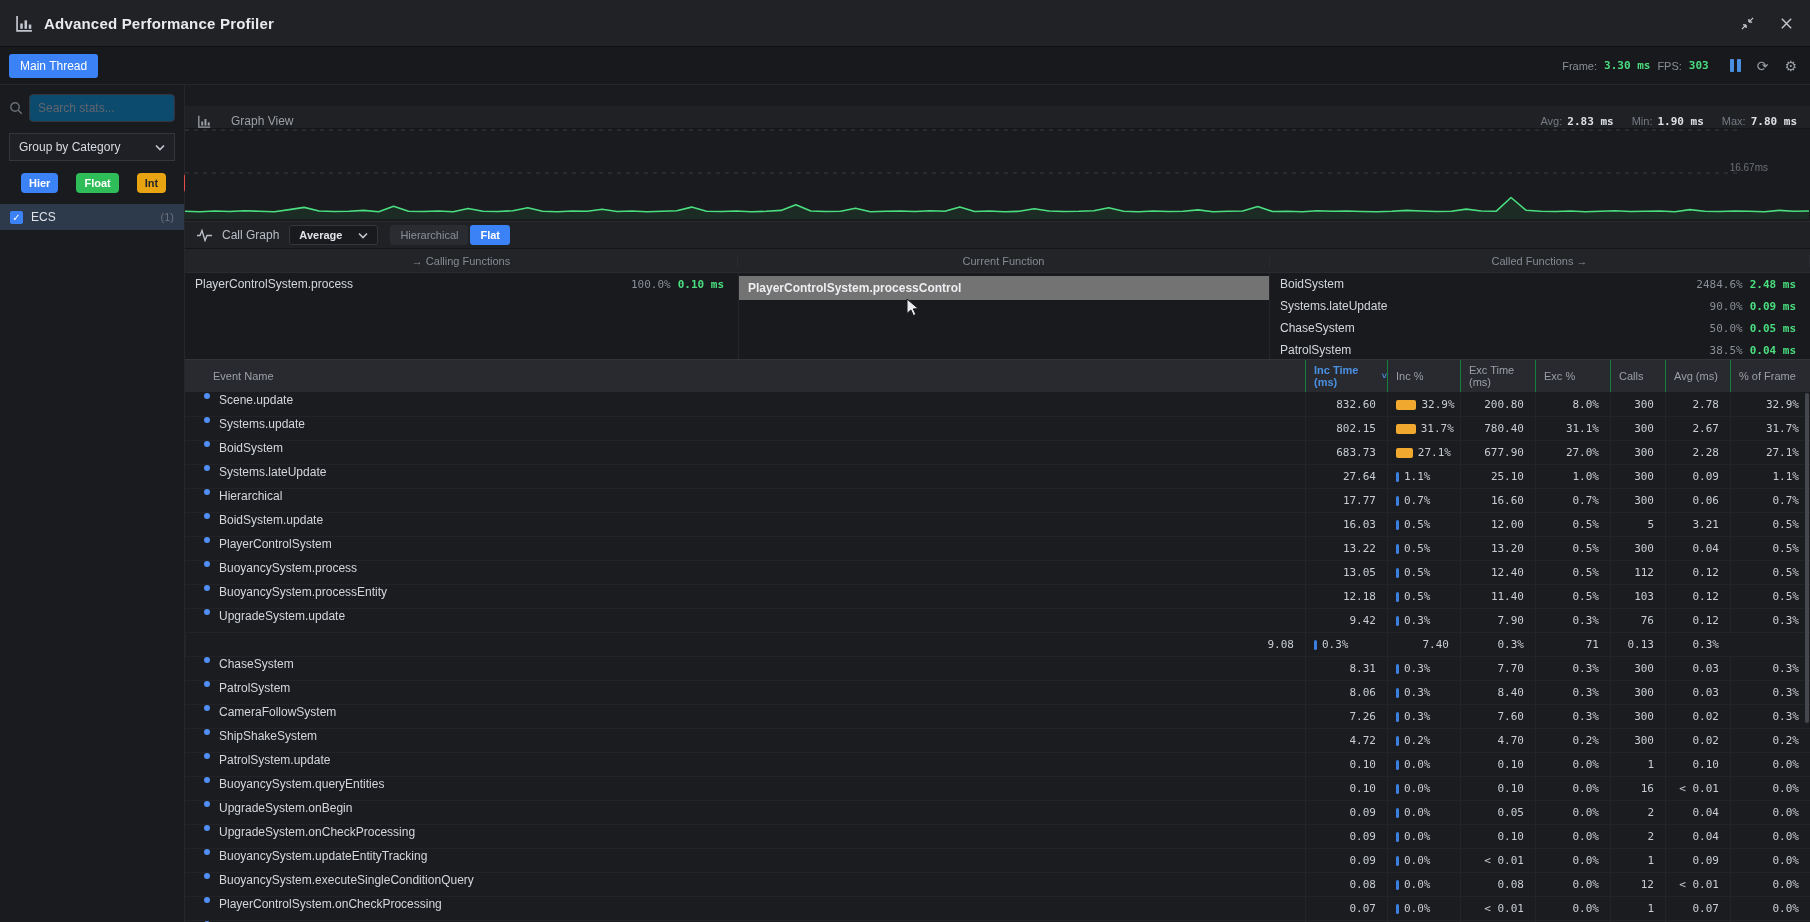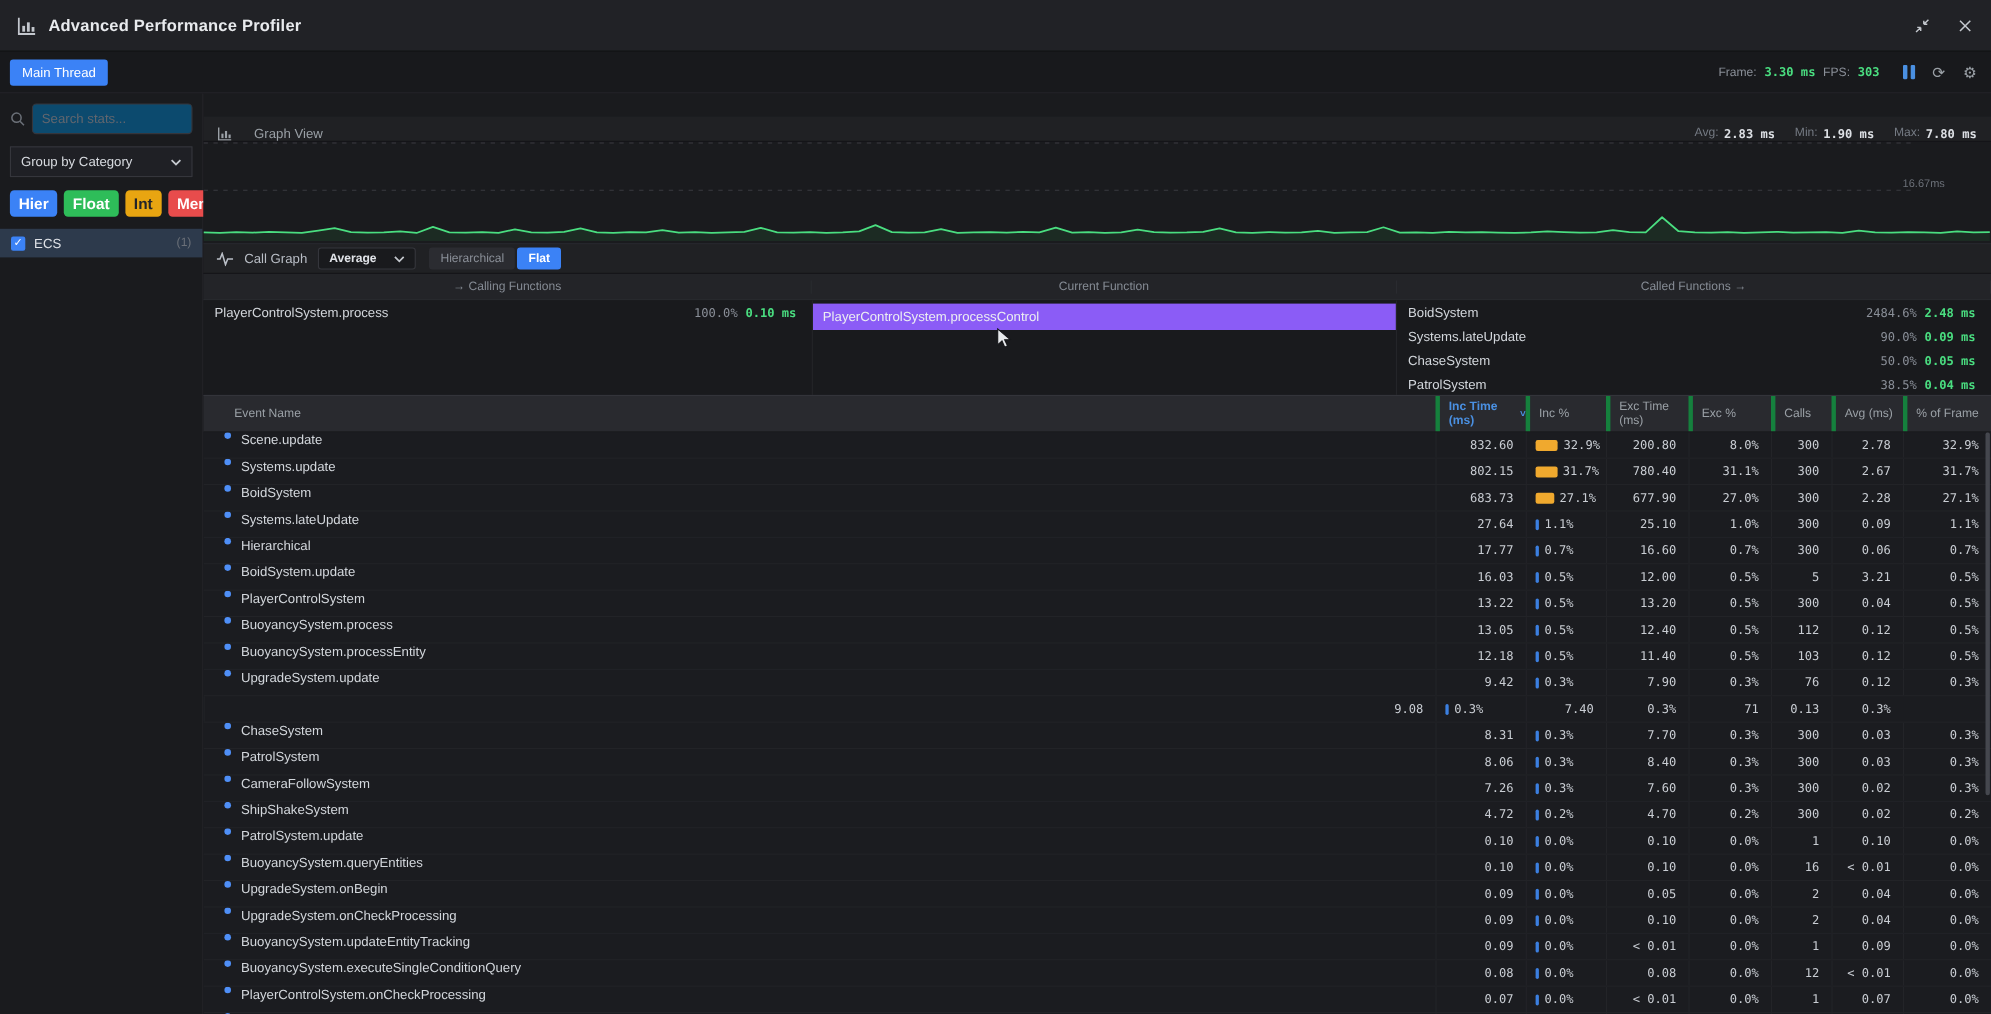--- a/index.html
+++ b/index.html
@@ -28,21 +28,21 @@
   .content { display:flex; height:837px; }
   .sidebar { width:185px; background:#1a1b1e; border-right:1px solid #26272b; padding:9px 9px 0; flex:none; }
   .main { flex:1; min-width:0; display:flex; flex-direction:column; background:#1a1b1e; }
 
   
   .search-row { display:flex; align-items:center; gap:6px; }
   .search-input { flex:1; min-width:0; background:#0c4a6e; border:1px solid #35363c; border-radius:4px; color:#d3d7dc; font-size:12px; padding:6px 8px; outline:none; font-family:inherit; }
   .search-input::placeholder { color:#62666e; }
   .dropdown { margin-top:11px; background:#1f2025; border:1px solid #35363c; border-radius:0; padding:6px 9px; font-size:12px; color:#d8dbe0; display:flex; align-items:center; justify-content:space-between; cursor:pointer; }
   .chips { display:flex; gap:6px; margin-top:12px; }
-  .chip { font-size:14px; font-weight:bold; padding:4px 8px; border-radius:4px; cursor:pointer; }
+  .chip { font-size:11px; font-weight:bold; padding:4px 8px; border-radius:4px; cursor:pointer;margin-left:12px; }
   .cats { margin:11px -9px 0; }
   .cat-row { padding:6px 10px; background:#2d3a4c; display:flex; align-items:center; gap:8px; font-size:12px; color:#e0e3e8; cursor:pointer; }
   .checkbox { width:13px; height:13px; background:#3b82f6; border-radius:2px; color:#fff; font-size:10px; line-height:13px; text-align:center; flex:none; }
   .cat-count { margin-left:auto; color:#6b7078; font-size:11px; }
 
   
   .graph-header { height:23px; background:#202124; display:flex; align-items:flex-end; gap:20px; padding:0 13px; font-size:12px; color:#9aa0a6; border-bottom:1px solid #141518; flex:none;margin-top:21px; }
   .graph-stats { margin-left:auto; display:flex; gap:18px; font-size:11px; align-items:center; }
   .gs-lbl { color:#757b84; }
   .gs-val { color:#dde0e5; font-weight:bold; }
@@ -58,25 +58,25 @@
   .cg-btn.active { background:#3b82f6; color:#fff; font-weight:bold; }
   .cg-heads { height:24px; display:grid; grid-template-columns:553px 532px 1fr; background:#232428; border-bottom:1px solid #2a2b30; font-size:11px; color:#858b94; align-items:center; text-align:center; flex:none; }
   .cg-heads > div { border-right:1px solid #2a2b30; }
   .cg-body { height:86px; display:grid; grid-template-columns:553px 532px 1fr; overflow:hidden; background:#191a1d; flex:none; }
   .cg-col { overflow:hidden; }
   .cg-col.mid { border-left:1px solid #242529; border-right:1px solid #242529; }
   .cgrow { height:22px; display:flex; align-items:center; font-size:12px; padding:0 14px 0 10px; color:#d3d7dc; }
   .cgrow .nm { flex:1; white-space:nowrap; overflow:hidden; }
   .cgrow .pct { color:#8a8f98; font-size:11px; margin-right:7px; }
   .cgrow .tm { font-size:11px; }
-  .cur-cell { margin-top:3px; height:24px; background:#8b5cf6; display:flex; align-items:center; padding:0 9px; font-size:12px; color:#eceef1; }
+  .cur-cell { margin-top:3px; height:24px; background:#737373; display:flex; align-items:center; padding:0 9px; font-size:12px; color:#eceef1;font-weight:bold; }
 
   
   .thead { height:34px; display:grid; grid-template-columns:1120px 82px 73px 75px 75px 55px 65px 80px; background:#292a2f; border-top:1px solid #33343a; border-bottom:1px solid #1b1c1f; font-size:11px; color:#9aa0a6; align-items:center; flex:none; }
-  .thead .hc { padding-left:8px; line-height:12px; height:100%; display:flex; align-items:center; border-left:4px solid #15803d; }
+  .thead .hc { padding-left:8px; line-height:12px; height:100%; display:flex; align-items:center; border-left:1px solid #15803d; }
   .thead .hc:first-child { padding-left:28px; border-left:none; }
   .thead .hc.sorted { color:#4a90e2; font-weight:bold; }
   .sort-ch { margin-left:6px; font-size:9px; color:#4a90e2; }
   .tbody { flex:1; overflow:hidden; position:relative; background:#1b1c20; }
   .trow { height:24px; display:grid; grid-template-columns:1120px 82px 73px 75px 75px 55px 65px 80px; align-items:stretch; border-bottom:1px solid #222327; }
   .trow .name { display:flex; align-items:flex-start; gap:9px; padding-left:19px; color:#d3d7dc; font-size:12px; white-space:nowrap; overflow:hidden; }
   .dot { width:6px; height:6px; border-radius:50%; background:#4f8ff7; flex:none; }
   .cell { display:flex; align-items:center; justify-content:flex-end; padding-right:11px; font-family:"DejaVu Sans Mono", monospace; font-size:11px; color:#c9cdd3; border-left:1px solid #232428; }
   .cell.pctcell { justify-content:flex-start; padding-left:8px; gap:5px; }
   .bar { height:10px; border-radius:2px; flex:none; }

